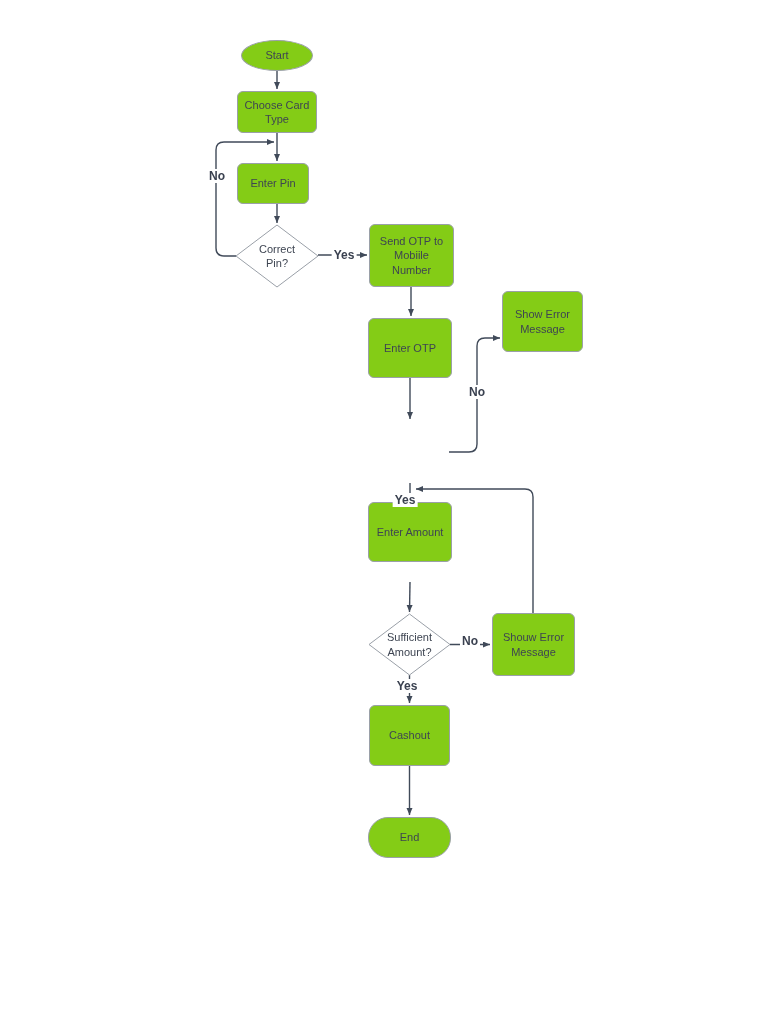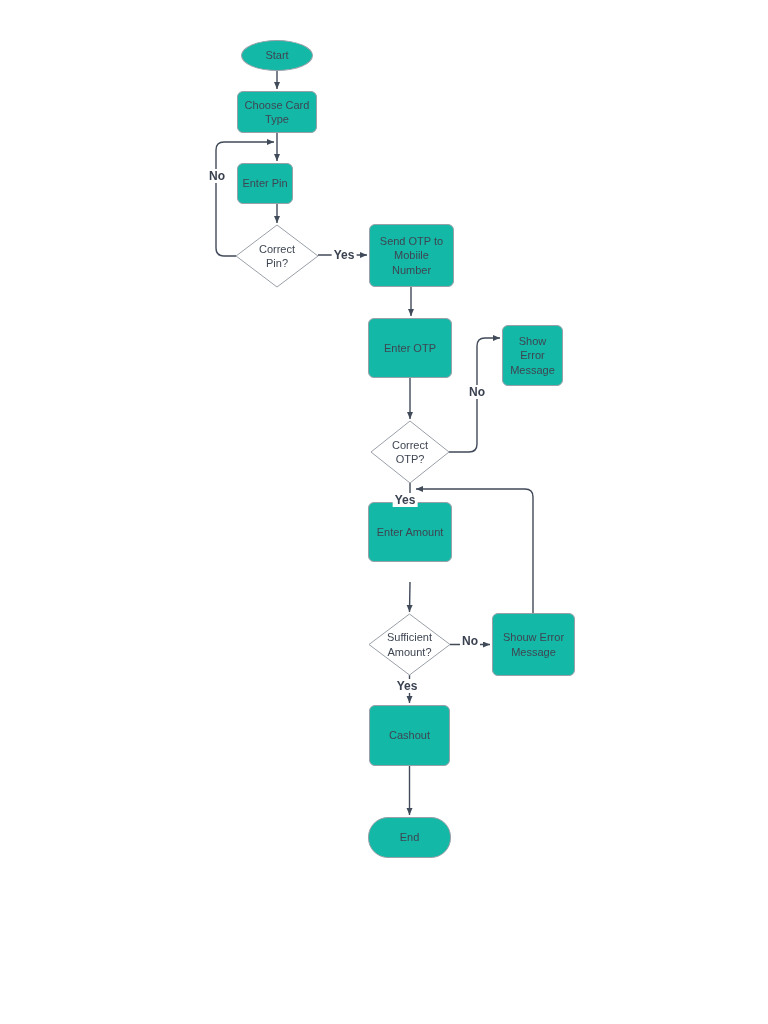--- a/index.html
+++ b/index.html
@@ -1,21 +1,21 @@
 <!DOCTYPE html>
 <html><head>
 <meta charset="utf-8">
 <style>
   html,body{margin:0;padding:0;background:#ffffff;}
   .canvas{
     position:relative;width:768px;height:1024px;background:#ffffff;overflow:hidden;
     font-family:"Liberation Sans", sans-serif;
   }
   .node{
-    position:absolute;box-sizing:border-box;background:#14b8a6;border:1px solid #9aa0a8;
+    position:absolute;box-sizing:border-box;background:#84cc16;border:1px solid #9aa0a8;
     display:flex;align-items:center;justify-content:center;text-align:center;
     font-size:11px;color:#3e4552;line-height:1.3;
   }
   .process{border-radius:6px;}
   .terminator-ellipse{border-radius:50%;}
   .terminator-stadium{border-radius:20px;}
   .diamond{background:transparent;border:none;}
   .diamond svg{position:absolute;left:0;top:0;overflow:visible;}
   .diamond polygon{fill:#ffffff;stroke:#9aa0a8;stroke-width:1;}
   .nlbl{position:relative;z-index:1;display:block;padding:0 4px;}
@@ -56,49 +56,43 @@
   </svg>
 
   <div class="node terminator-ellipse" style="left:241px;top:40px;width:72px;height:31px">
     <span class="nlbl">Start</span>
   </div>
 
   <div class="node process" style="left:237px;top:91px;width:80px;height:42px">
     <span class="nlbl">Choose Card Type</span>
   </div>
 
-  <div class="node process" style="left:237px;top:163px;width:56px;height:41px">
+  <div class="node process" style="left:237px;top:163px;width:72px;height:41px">
     <span class="nlbl">Enter Pin</span>
   </div>
 
   <div class="node diamond" style="left:236px;top:225px;width:82px;height:62px">
     <svg width="82" height="62" viewBox="0 0 82 62">
       <polygon points="41,0 82,31 41,62 0,31"></polygon>
     </svg>
     <span class="nlbl dlbl" style="width:50px">Correct Pin?</span>
   </div>
 
   <div class="node process" style="left:369px;top:224px;width:85px;height:63px">
     <span class="nlbl">Send OTP to Mobiile Number</span>
   </div>
 
   <div class="node process" style="left:368px;top:318px;width:84px;height:60px">
     <span class="nlbl">Enter OTP</span>
   </div>
 
-  <div class="node process" style="left:502px;top:325px;width:61px;height:61px">
+  <div class="node process" style="left:502px;top:291px;width:81px;height:61px">
     <span class="nlbl">Show Error Message</span>
   </div>
 
-  <div class="node diamond" style="left:371px;top:421px;width:78px;height:62px">
-    <svg width="78" height="62" viewBox="0 0 78 62">
-      <polygon points="39,0 78,31 39,62 0,31"></polygon>
-    </svg>
-    <span class="nlbl dlbl" style="width:52px">Correct OTP?</span>
-  </div>
 
   <div class="node process" style="left:368px;top:502px;width:84px;height:60px">
     <span class="nlbl">Enter Amount</span>
   </div>
 
   <div class="node diamond" style="left:369px;top:614px;width:81px;height:61px">
     <svg width="81" height="61" viewBox="0 0 81 61">
       <polygon points="40.5,0 81,30.5 40.5,61 0,30.5"></polygon>
     </svg>
     <span class="nlbl dlbl" style="width:62px">Sufficient Amount?</span>

